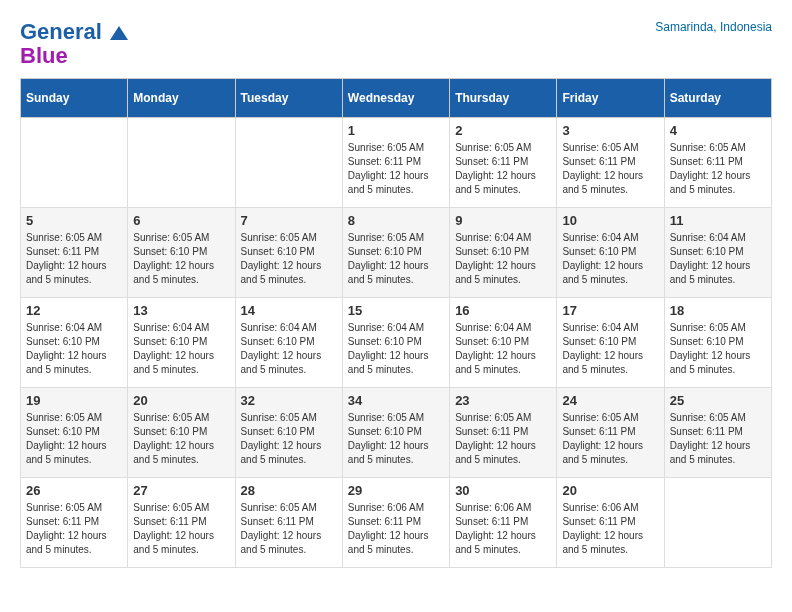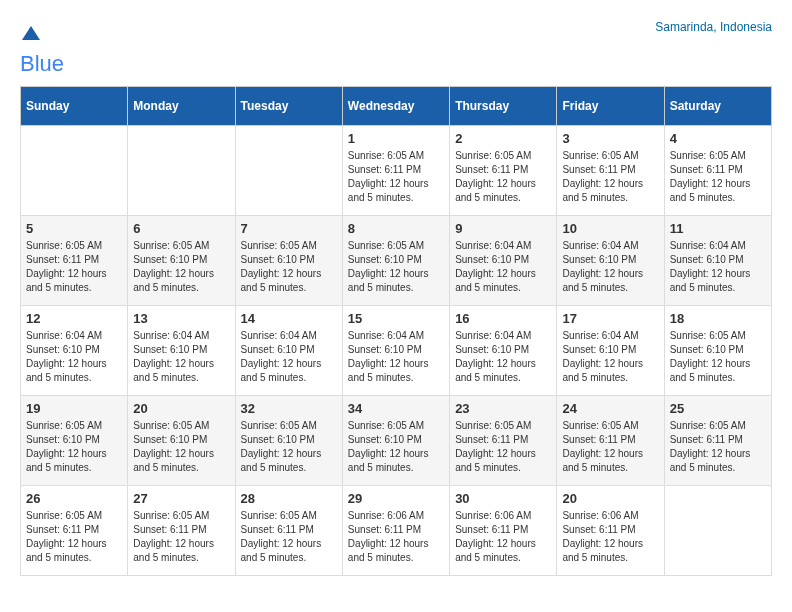--- a/index.html
+++ b/index.html
@@ -73,26 +73,27 @@
     }
   </style>
 </head>
 <body>
 
 <div class="header">
   <div class="logo">
     <div>
       <div style="display:flex; align-items:center;">
         <div style="font-size:22px; font-weight:bold; color:#333; line-height:1.1;">
+          <span style="color:#1a5fa8;">General</span>
           <svg width="18" height="14" viewBox="0 0 18 14" style="vertical-align:middle; margin-left:2px;">
             <polygon points="0,14 9,0 18,14" fill="#1a5fa8"></polygon>
           </svg>
         </div>
       </div>
-      <div style="font-size:22px; font-weight:normal; color:#3b82f6; line-height:1.1;margin-top:8px;">Blue</div>
+      <div style="font-size:22px; font-weight:bold; color:#a21caf; line-height:1.1;">Blue</div>
     </div>
   </div>
   <div class="title-block">
     <div class="subtitle">Samarinda, Indonesia</div>
   </div>
 </div>
 
 <table>
   <thead>
     <tr>

